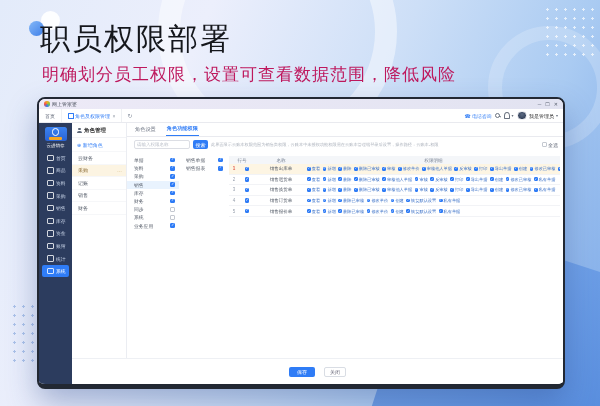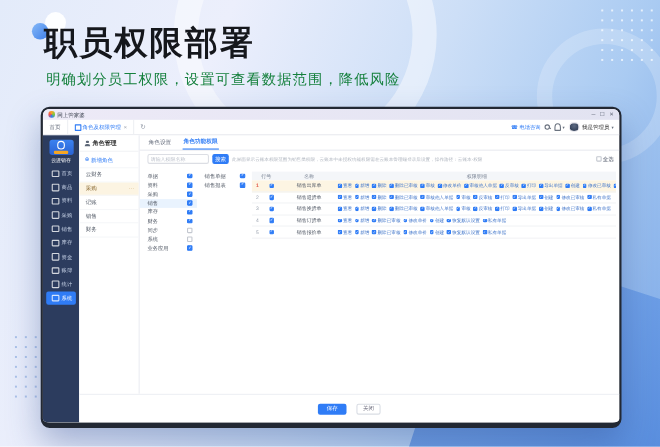--- a/index.html
+++ b/index.html
@@ -11,22 +11,22 @@
   }
   
   .ring{position:absolute;left:158px;top:-88px;width:195px;height:195px;border:22px solid rgba(255,255,255,.45);border-radius:50%}
   .ring2{position:absolute;left:488px;top:26px;width:95px;height:95px;border:14px solid rgba(255,255,255,.20);border-radius:50%}
   .circle-white{position:absolute;left:41px;top:11px;width:19px;height:19px;border-radius:50%;background:rgba(255,255,255,.92)}
   .circle-blue{position:absolute;left:29px;top:21px;width:15px;height:15px;border-radius:50%;background:linear-gradient(135deg,#85b8f8,#3e7fe8)}
   .dots-tr{position:absolute;right:5px;top:5px;width:52px;height:52px;background-image:radial-gradient(rgba(255,255,255,.7) 1px,transparent 1.3px);background-size:9px 9px}
   .dots-bl{position:absolute;left:10px;bottom:40px;width:58px;height:64px;background-image:radial-gradient(rgba(110,150,215,.5) 1px,transparent 1.3px);background-size:9px 9px}
   .corner-br{position:absolute;right:-75px;bottom:-115px;width:290px;height:265px;background:linear-gradient(135deg,#78a8ec,#3d77d3);transform:rotate(18deg);border-radius:36px;opacity:.85}
   
-  .hero-title{position:absolute;left:40px;top:19px;font-size:30px;font-weight:bold;color:#15171c;letter-spacing:2px}
-  .hero-sub{position:absolute;left:42px;top:63px;font-size:13px;color:#15803d;letter-spacing:1px}
+  .hero-title{position:absolute;left:40px;top:19px;font-size:30px;font-weight:normal;color:#15171c;letter-spacing:2px}
+  .hero-sub{position:absolute;left:42px;top:63px;font-size:17px;color:#be185d;letter-spacing:1px}
   
   .window{position:absolute;left:37px;top:97px;width:528px;height:292px;background:#fff;
     border:2px solid #222833;border-bottom-width:5px;border-radius:8px;
     box-shadow:0 14px 30px rgba(45,75,145,.38);display:flex;flex-direction:column;overflow:hidden;box-sizing:border-box}
   .titlebar{height:10px;flex:none;background:linear-gradient(90deg,#edeaf7,#e2e3f1);display:flex;align-items:center;padding:0 5px;gap:2.5px}
   .app-logo{width:5.5px;height:5.5px;border-radius:50%;background:conic-gradient(#f5a623,#7ac943,#2f7cf6,#f5504e,#f5a623);flex:none}
   .win-title{font-size:5px;color:#454b58}
   .win-controls{margin-left:auto;display:flex;gap:4px;font-size:5px;color:#596070;line-height:1}
   .win-controls span{cursor:default}
   

